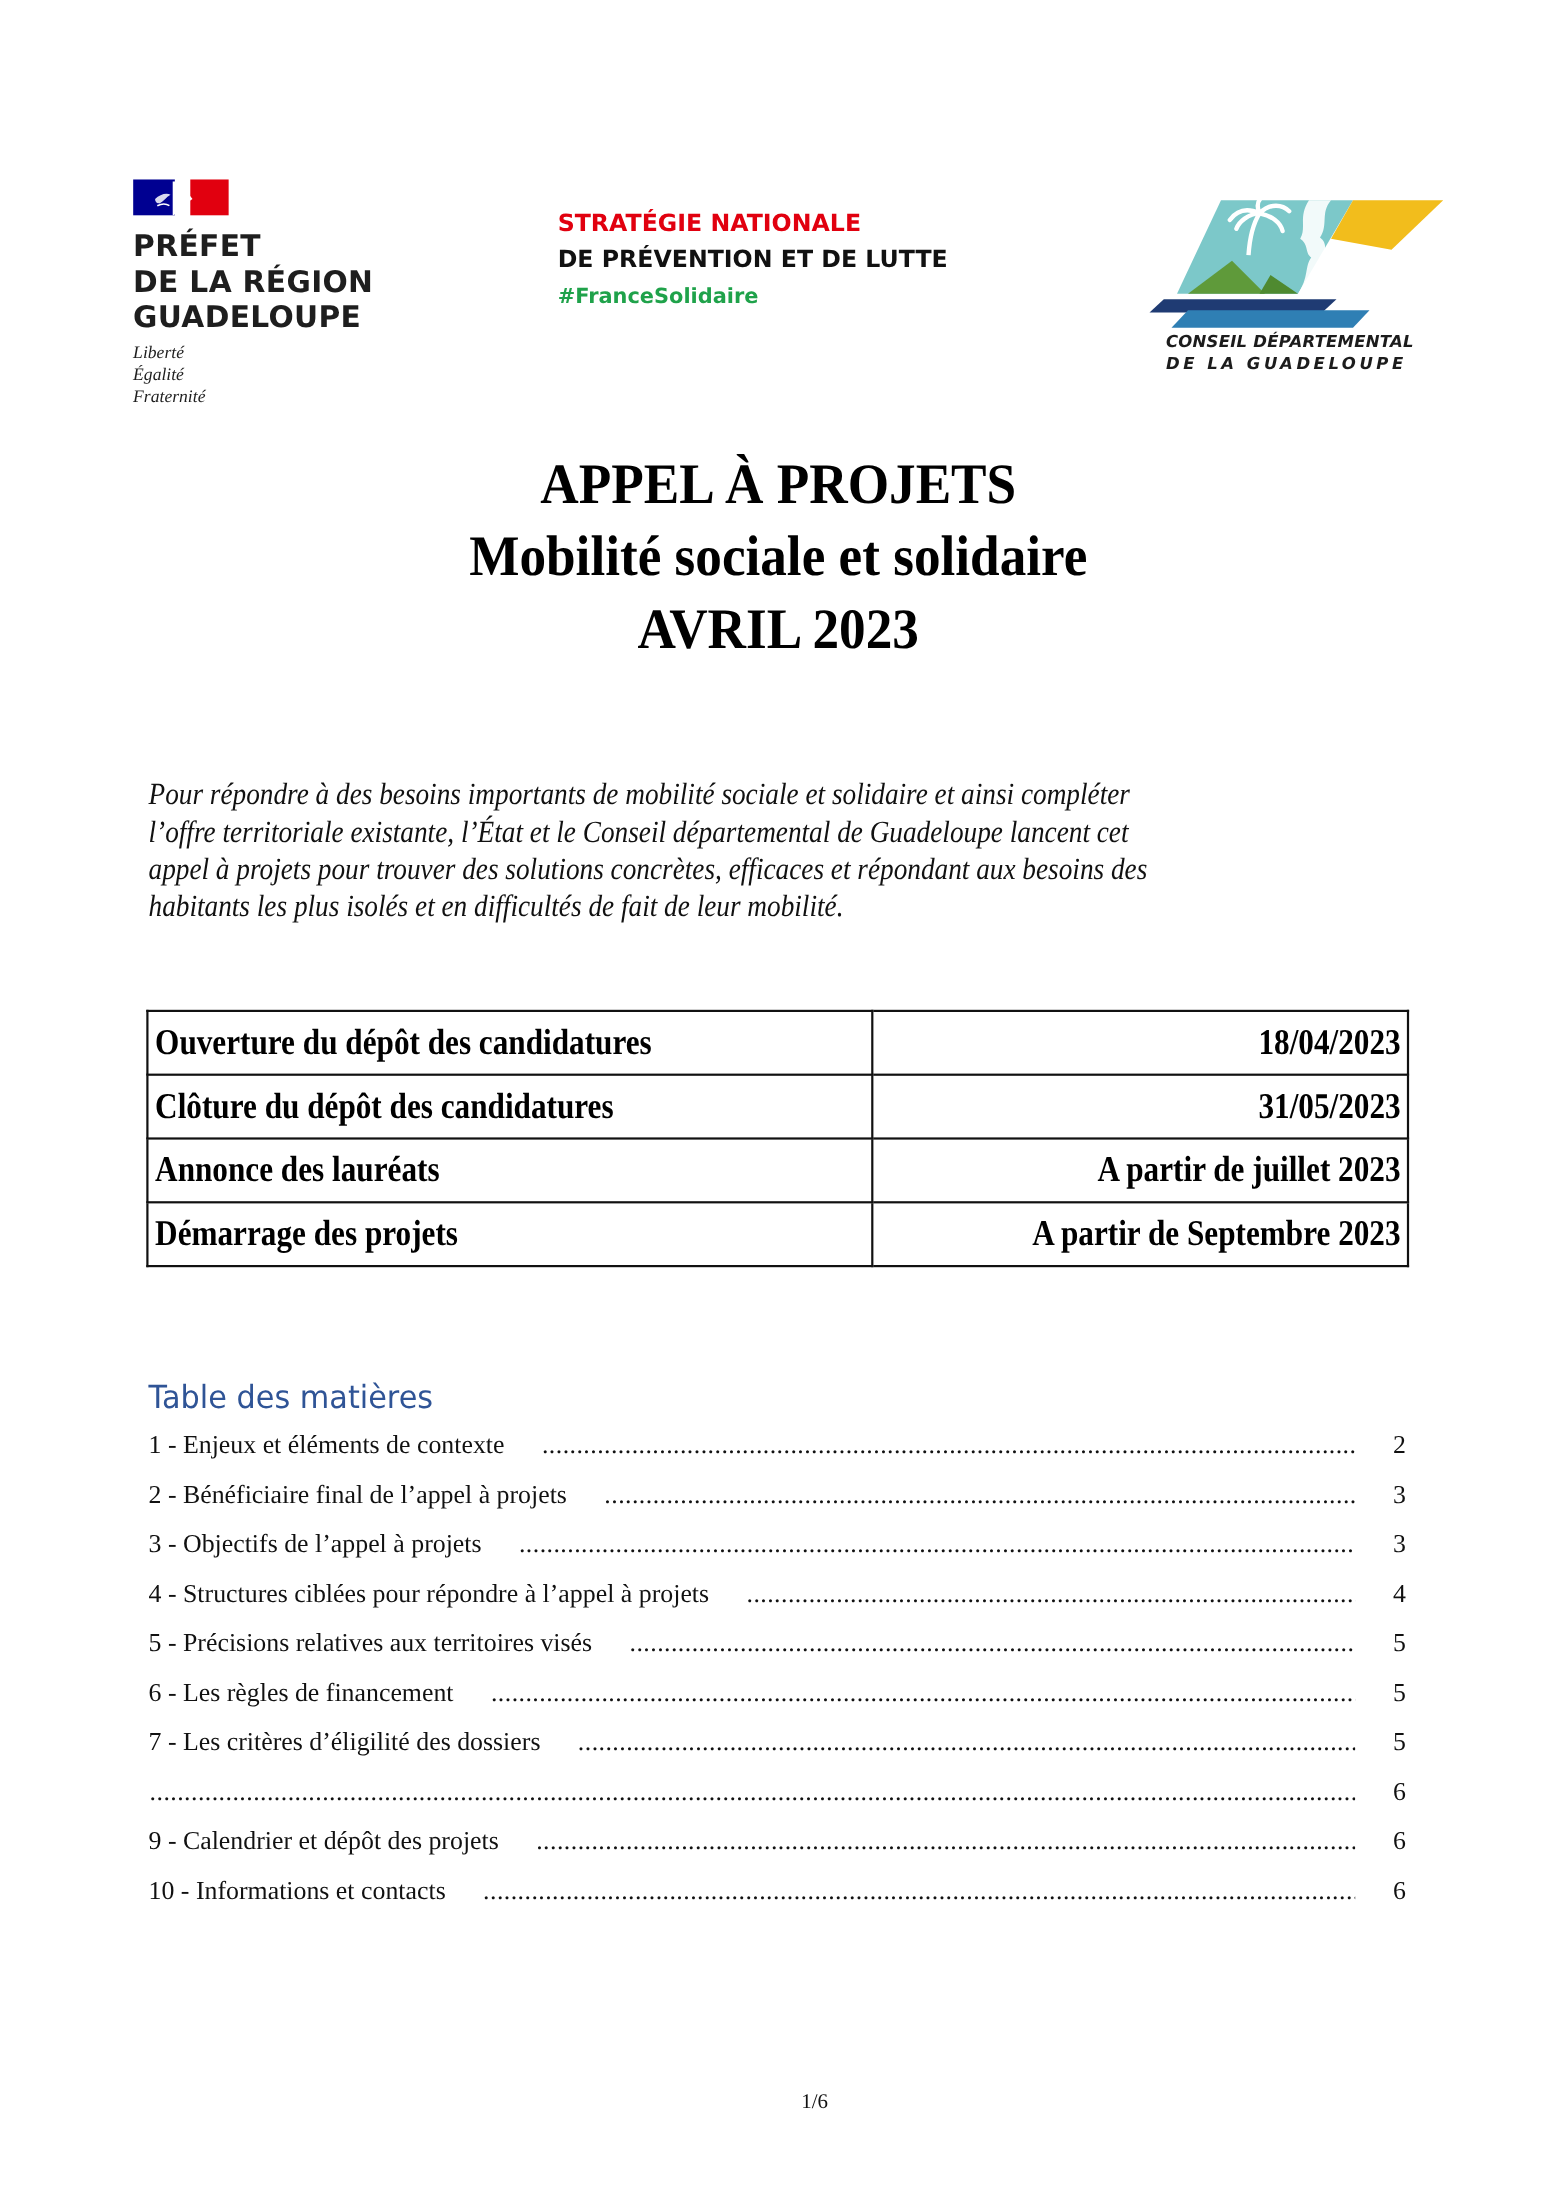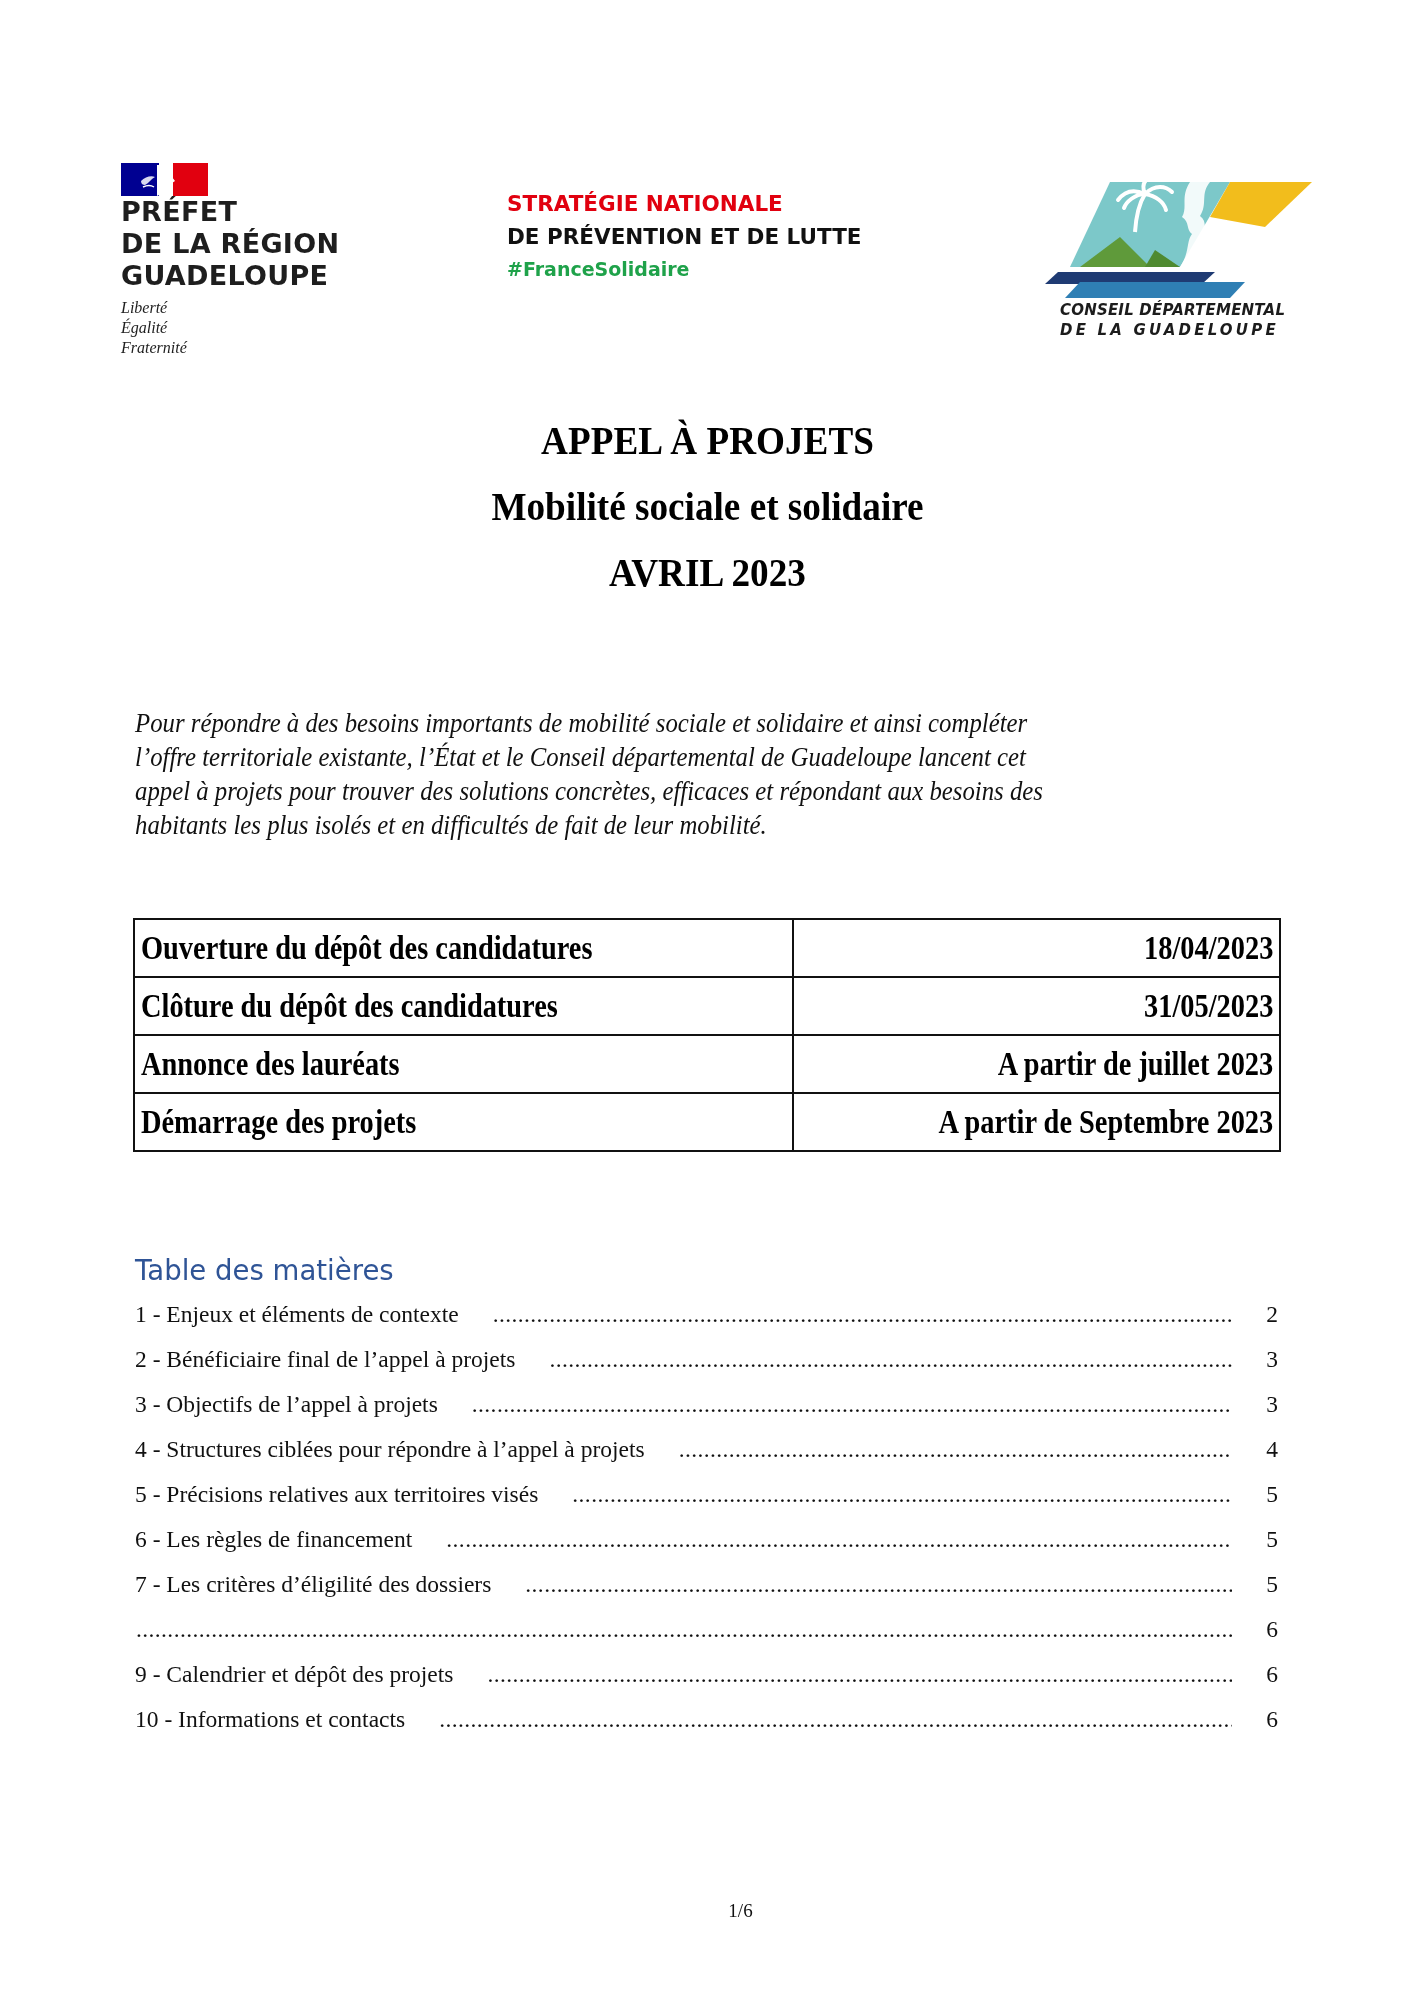--- a/index.html
+++ b/index.html
@@ -3,42 +3,42 @@
   <meta charset="utf-8">
   <style>
     * { margin: 0; padding: 0; box-sizing: border-box; }
     html, body { width: 1415px; height: 2000px; background: #ffffff; overflow: hidden; }
     body { position: relative; color: #000; font-family: "Liberation Serif", serif; }
 
     
     .logo-prefet { position: absolute; left: 121px; top: 163px; width: 250px; }
     .flag { position: relative; width: 87px; height: 33px; }
     .flag svg { display: block; }
-    .prefet-name { font-family: "DejaVu Sans", sans-serif; font-weight: bold;
+    .prefet-name { margin-top: 13px; font-family: "DejaVu Sans", sans-serif; font-weight: bold;
       font-size: 27px; line-height: 32px; color: #1e1e1e; letter-spacing: 0.3px; }
     .prefet-name div { white-space: nowrap; }
     .motto { margin-top: 6px; font-family: "Liberation Serif", serif; font-style: italic;
       font-size: 16px; line-height: 20px; color: #1e1e1e; }
 
     .logo-strategy { position: absolute; left: 507px; top: 188px; font-family: "DejaVu Sans", sans-serif;
       font-weight: bold; font-size: 21.5px; line-height: 32.5px; white-space: nowrap; }
     .logo-strategy .red { color: #e1000f; }
     .logo-strategy .black { color: #111; }
     .logo-strategy .green { color: #1fa24a; font-size: 19px; }
 
     .logo-cd { position: absolute; left: 1040px; top: 172px; width: 280px; height: 175px; }
     .logo-cd svg { position: absolute; left: 0; top: 0; }
     .cd-text { position: absolute; left: 20px; top: 128px; font-family: "DejaVu Sans", sans-serif;
       font-style: italic; font-weight: bold; color: #1c1c1c; white-space: nowrap; }
     .cd-text .l1 { font-size: 15px; line-height: 20px; letter-spacing: 0.2px; }
     .cd-text .l2 { font-size: 15px; line-height: 20px; letter-spacing: 3.2px; }
 
     
     .title { position: absolute; left: 0; width: 1415px; top: 408px; text-align: center;
-      font-family: "Liberation Serif", serif; font-weight: bold; font-size: 40px; line-height: 66px; }
+      font-family: "Liberation Serif", serif; font-weight: bold; font-size: 52px; line-height: 66px; }
     .title div { transform: scaleX(0.93); transform-origin: center; }
 
     
     .intro { position: absolute; left: 135px; top: 706px; width: 1160px;
       font-family: "Liberation Serif", serif; font-style: italic; font-size: 28px; line-height: 34px; color: #111; }
     .intro div { white-space: nowrap; transform: scaleX(0.885); transform-origin: left; }
 
     
     .dates { position: absolute; left: 133px; top: 918px; width: 1148px; border-collapse: collapse;
       font-family: "Liberation Serif", serif; font-weight: bold; font-size: 33px; }

